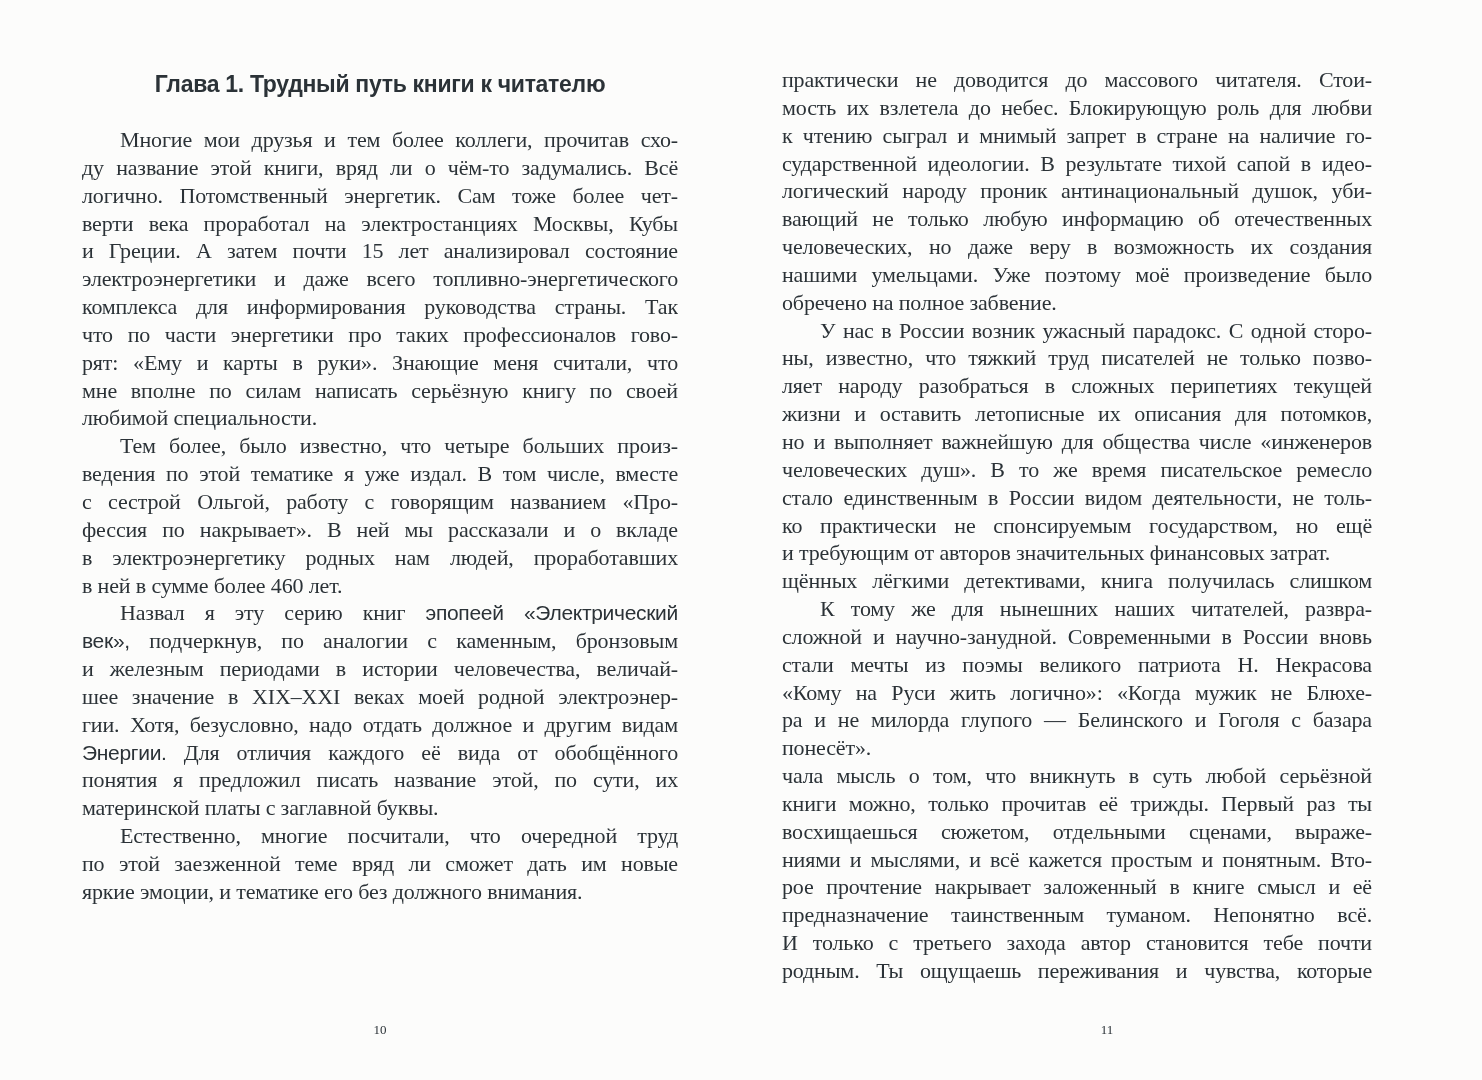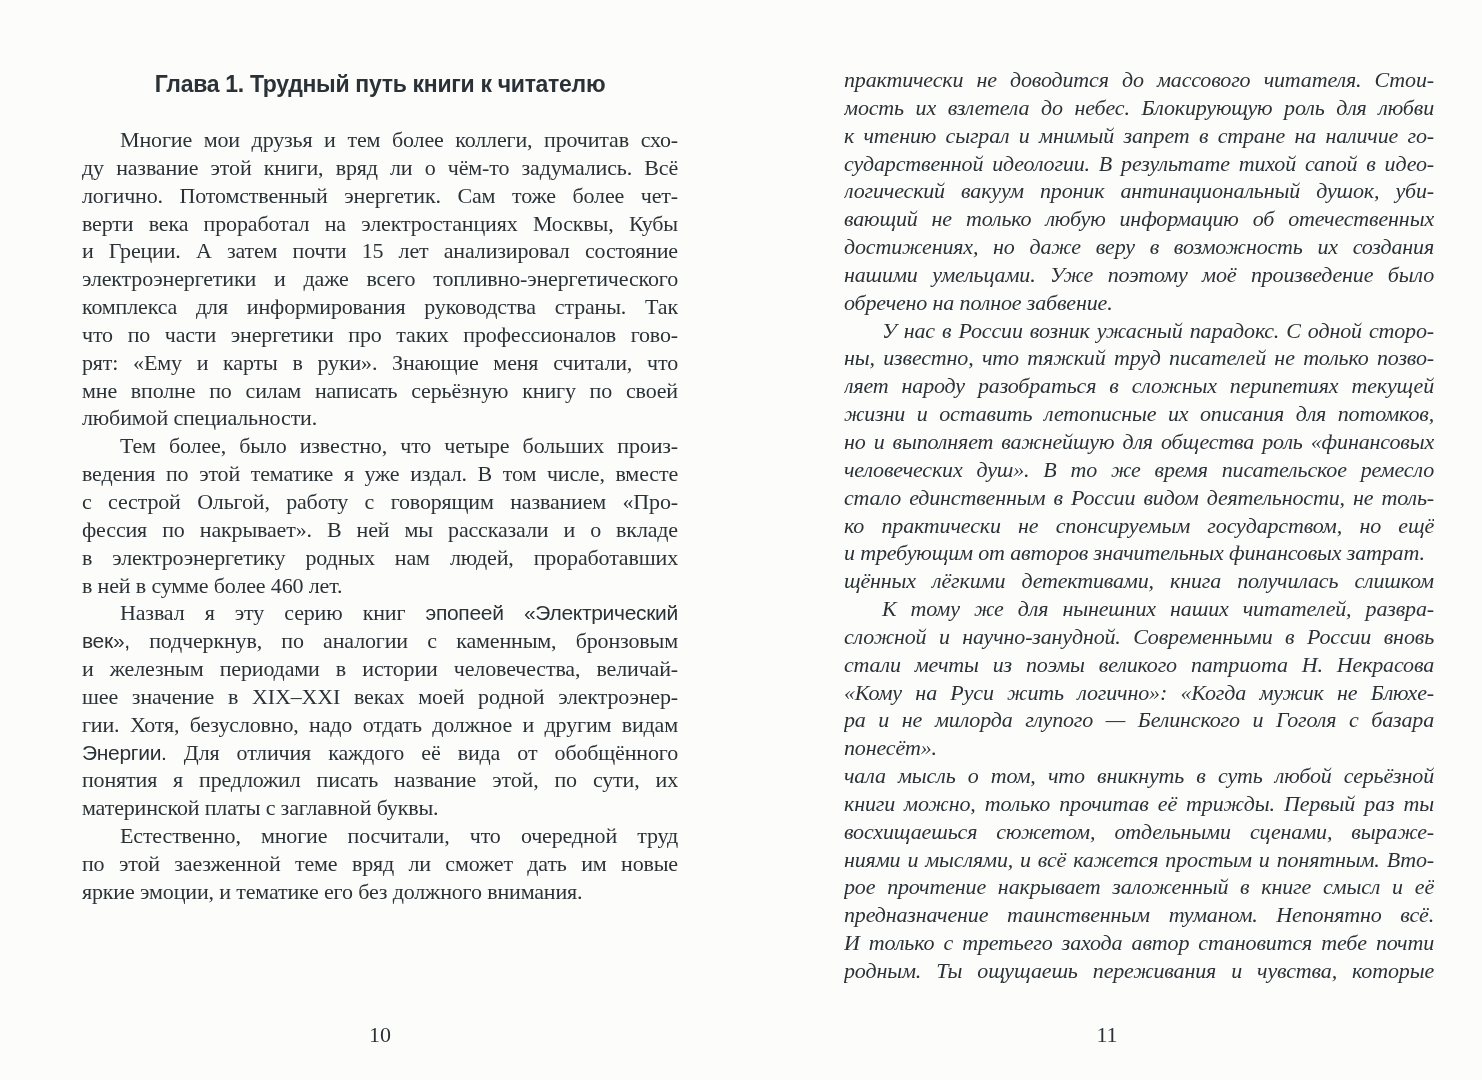--- a/index.html
+++ b/index.html
@@ -15,21 +15,21 @@
   }
   .spread {
     position: absolute;
     inset: 0;
   }
   .page-col {
     position: absolute;
     overflow: hidden;
   }
   #left-col  { left: 82px;  top: 70px; width: 596px;  height: 960px; }
-  #right-col { left: 844px; top: 66px; width: 590px;  height: 960px; font-style: italic; }
+  #right-col { left: 782px; top: 66px; width: 590px;  height: 960px; }
   .chapter-title {
     font-family: "Liberation Sans", "DejaVu Sans", sans-serif;
     font-weight: bold;
     font-size: 23px;
     letter-spacing: -0.3px;
     line-height: 29px;
     text-align: center;
     margin: 0 0 27px 0;
   }
   .paragraph { margin: 0; }
@@ -44,21 +44,21 @@
   .line.no-just { text-align-last: left; }
   .line.indent  { text-indent: 38px; }
   b.seg {
     font-family: "Liberation Sans", "DejaVu Sans", sans-serif;
     font-weight: 400;
     font-size: 21px;
     letter-spacing: -0.3px;
   }
   .page-number {
     position: absolute;
-    font-size: 22px;
+    font-size: 13px;
     text-align: center;
     top: 1022px;
     width: 596px;
   }
   #page-num-left  { left: 82px;  }
   #page-num-right { left: 812px; width: 590px; }
 </style>
 </head>
 <body style="background: rgb(252, 252, 251); color: rgb(43, 50, 55);">
 
@@ -106,32 +106,32 @@
       </div>
   </div>
 
   <div class="page-col" id="right-col">
     <div id="right-body">
         <div class="paragraph">
           <div class="line">практически не доводится до массового читателя. Стои-</div>
           <div class="line">мость их взлетела до небес. Блокирующую роль для любви</div>
           <div class="line">к чтению сыграл и мнимый запрет в стране на наличие го-</div>
           <div class="line">сударственной идеологии. В результате тихой сапой в идео-</div>
-          <div class="line">логический вакуум проник антинациональный душок, уби-</div>
+          <div class="line">логический народу проник антинациональный душок, уби-</div>
           <div class="line">вающий не только любую информацию об отечественных</div>
-          <div class="line">достижениях, но даже веру в возможность их создания</div>
+          <div class="line">человеческих, но даже веру в возможность их создания</div>
           <div class="line">нашими умельцами. Уже поэтому моё произведение было</div>
           <div class="line no-just">обречено на полное забвение.</div>
         </div>
         <div class="paragraph">
           <div class="line indent">У нас в России возник ужасный парадокс. С одной сторо-</div>
           <div class="line">ны, известно, что тяжкий труд писателей не только позво-</div>
           <div class="line">ляет народу разобраться в сложных перипетиях текущей</div>
           <div class="line">жизни и оставить летописные их описания для потомков,</div>
-          <div class="line">но и выполняет важнейшую для общества роль «финансовых</div>
+          <div class="line">но и выполняет важнейшую для общества числе «инженеров</div>
           <div class="line">человеческих душ». В то же время писательское ремесло</div>
           <div class="line">стало единственным в России видом деятельности, не толь-</div>
           <div class="line">ко практически не спонсируемым государством, но ещё</div>
           <div class="line no-just">и требующим от авторов значительных финансовых затрат.</div>
         </div>
         <div class="paragraph">
           <div class="line">щённых лёгкими детективами, книга получилась слишком</div>
           <div class="line indent">К тому же для нынешних наших читателей, развра-</div>
           <div class="line">сложной и научно-занудной. Современными в России вновь</div>
           <div class="line">стали мечты из поэмы великого патриота Н. Некрасова</div>

